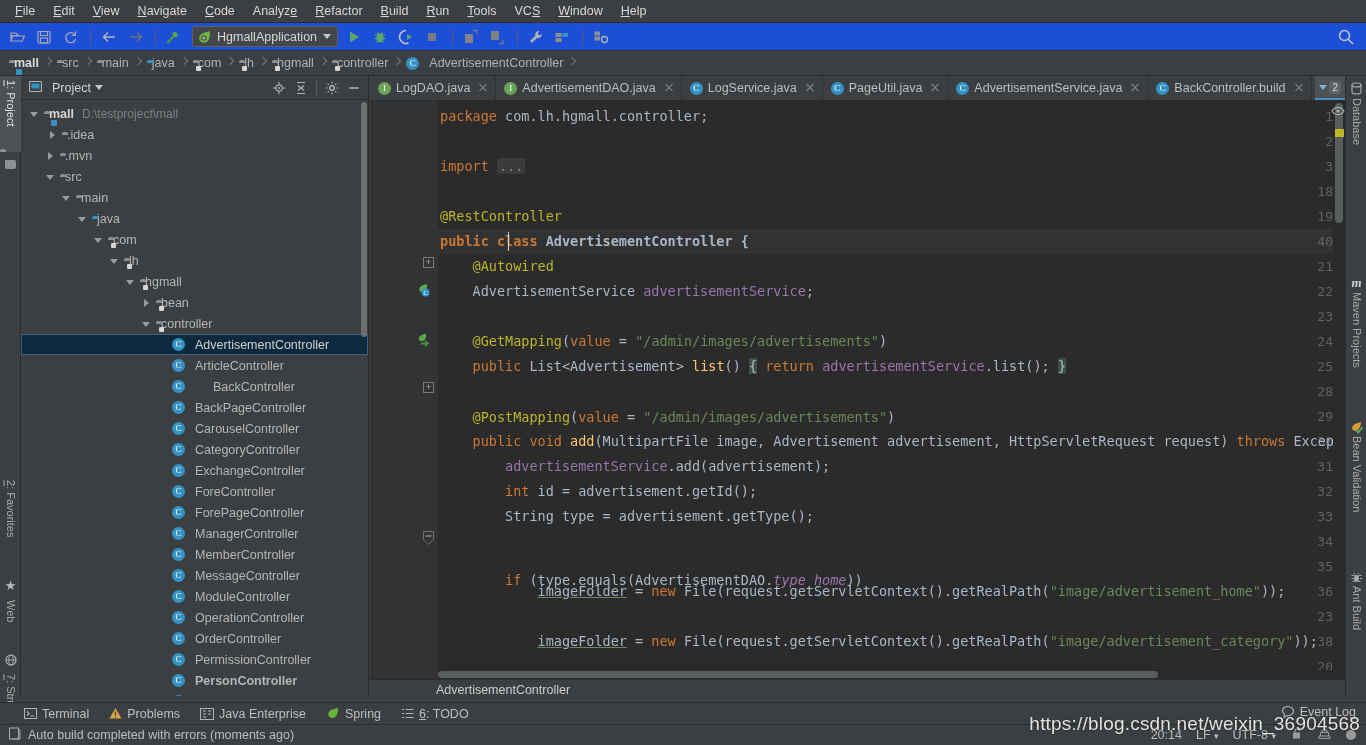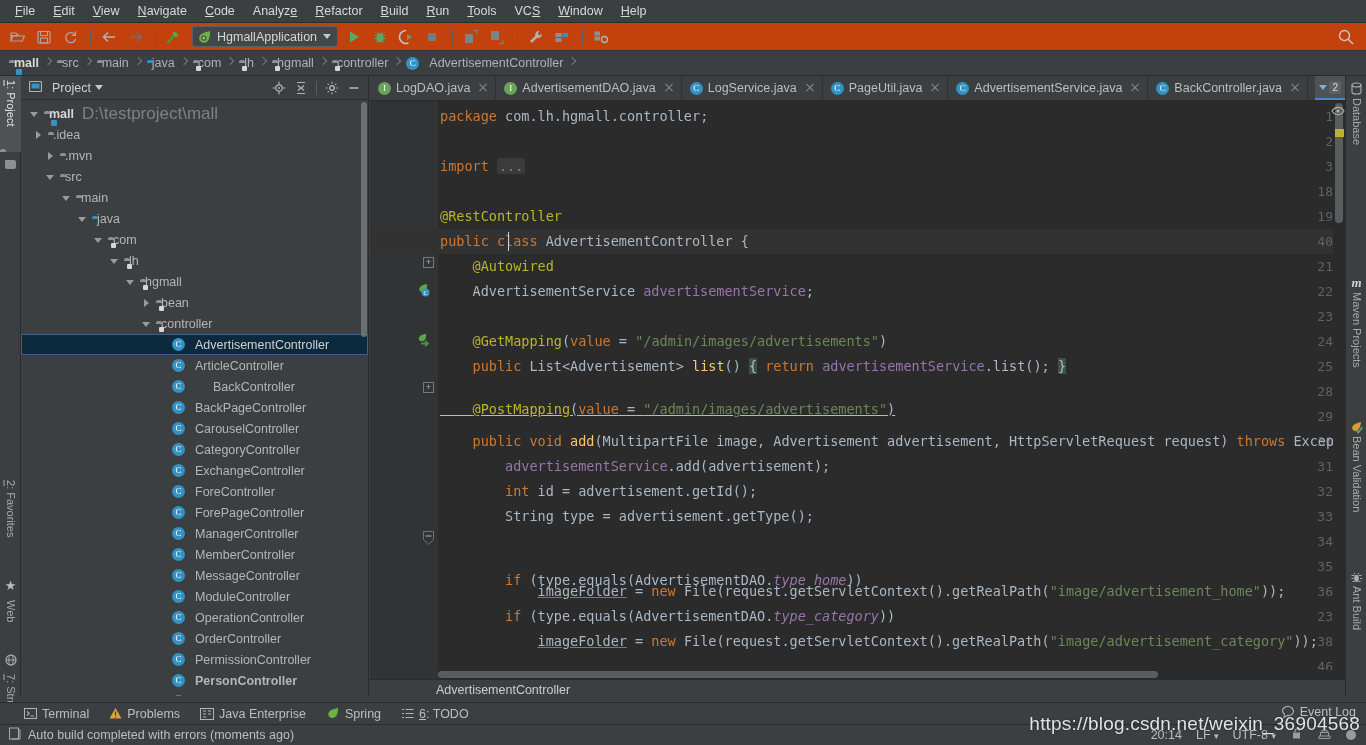--- a/index.html
+++ b/index.html
@@ -22,21 +22,21 @@
   }
   .menu-item {
     padding: 2px 9px; color: #d8d8d8; font-size: 12.5px;
     white-space: nowrap; cursor: default;
   }
   .menu-item .mn { text-decoration: underline; }
 
   
   .toolbar {
     position: absolute; top: 23px; left: 0; width: 1366px; height: 28px;
-    background: #c2410c; display: flex; align-items: center;
+    background: #1d4ed8; display: flex; align-items: center;
     padding-left: 6px; border-bottom: 1px solid #323232;
   }
   .tbicon {
     width: 24px; height: 22px; display: flex; align-items: center;
     justify-content: center; margin-right: 2px; cursor: default;
   }
   .tbsep { width: 1px; height: 16px; background: #5a5d5e; margin: 0 6px; }
   .runconfig {
     display: flex; align-items: center; height: 21px;
     border: 1px solid #5e6060; border-radius: 3px;
@@ -151,21 +151,21 @@
     content: ""; position: absolute; left: 5px; top: 4px;
     border-left: 5px solid #9a9a9a; border-top: 4px solid transparent;
     border-bottom: 4px solid transparent;
   }
   .tw.open::after {
     content: ""; position: absolute; left: 3px; top: 6px;
     border-top: 5px solid #9a9a9a; border-left: 4px solid transparent;
     border-right: 4px solid transparent;
   }
   .tree-label.bold { font-weight: bold; color: #d6d6d6; }
-  .tree-path { color: #808080; margin-left: 8px; font-size: 17px; }
+  .tree-path { color: #808080; margin-left: 8px; font-size: 12px; }
   .tree-scroll {
     position: absolute; right: 1px; top: 2px; width: 6px; height: 235px;
     background: #6b6f70; border-radius: 3px;
   }
 
   
   .tabbar {
     position: absolute; top: 76px; left: 370px; width: 975px; height: 25px;
     background: #3c3f41; display: flex; align-items: stretch;
     border-bottom: 1px solid #2b2b2b; overflow: hidden;
@@ -585,21 +585,21 @@
     </div>
 
     <div class="tree" id="tree-body">
       <div class="tree-scroll"></div>
     <div class="tree-row" style="padding-left: 6px;">
           <span class="tw open"></span>
           <span class="ico"><span class="folder mod"></span></span>
           <span class="tree-label bold">mall</span>
           <span class="tree-path">D:\testproject\mall</span>
         </div>
-        <div class="tree-row" style="padding-left: 10px; text-align: center;">
+        <div class="tree-row" style="padding-left: 24px; text-align: center;">
           <span class="tw closed"></span>
           <span class="ico"><span class="folder"></span></span>
           <span class="tree-label">.idea</span>
         </div>
         <div class="tree-row" style="padding-left: 22px;">
           <span class="tw closed"></span>
           <span class="ico"><span class="folder"></span></span>
           <span class="tree-label">.mvn</span>
         </div>
         <div class="tree-row" style="padding-left: 22px;">
@@ -756,21 +756,21 @@
       <span>PageUtil.java</span>
       <span class="tab-close"></span>
     </div>
     <div class="tab">
       <span class="cls-ico">C</span>
       <span>AdvertisementService.java</span>
       <span class="tab-close"></span>
     </div>
     <div class="tab">
       <span class="cls-ico">C</span>
-      <span>BackController.java</span>
+      <span>BackController.build</span>
       <span class="tab-close"></span>
     </div>
     <div class="tab-overflow">
       <span class="caret-down" style="border-top-color:#7fb3d5;"></span>
       <span class="tab-badge">2</span>
     </div>
   </div>
 
   <div class="editor">
     <div class="gutter"></div>
@@ -793,21 +793,21 @@
         <div class="ln" style="top: 303px;">29</div>
         <div class="ln" style="top: 328px;">30</div>
         <div class="ln" style="top: 353px;">31</div>
         <div class="ln" style="top: 378px;">32</div>
         <div class="ln" style="top: 403px;">33</div>
         <div class="ln" style="top: 428px;">34</div>
         <div class="ln" style="top: 453px;">35</div>
         <div class="ln" style="top: 478px;">36</div>
         <div class="ln" style="top: 503px;">23</div>
         <div class="ln" style="top: 528px;">38</div>
-        <div class="ln" style="top: 553px;">46</div>
+        <div class="ln" style="top: 553px;">20</div>
       </div>
 
     <div class="fold-box" style="top:156px;">+</div>
     <div class="run-marker" style="top:182px;">
       <svg width="15" height="15" viewBox="0 0 15 15">
           <path d="M11 1c-3 .8-6.5 1.5-7.5 4C2.6 7 4 9 6.5 9c3 0 5-3 4.5-8z" fill="#5aa84b"></path>
           <circle cx="9.5" cy="9.5" r="4" fill="#3592c4"></circle>
           <text x="9.5" y="12.3" font-size="6" fill="#fff" text-anchor="middle" font-family="Liberation Serif, serif">C</text>
         </svg>
     </div>
@@ -824,35 +824,34 @@
           <path d="M2.5 5h6" stroke="#9a9d9f" stroke-width="1.2"></path>
         </svg>
     </div>
 
     <div class="code-area">
       <div class="code-line" style="top:3px;"><span class="kw">package</span> <span class="txt">com.lh.hgmall.controller</span><span class="txt">;</span></div>
       <div class="code-line" style="top:28px;"></div>
       <div class="code-line" style="top:53px;"><span class="kw">import</span> <span class="fold-chip">...</span></div>
       <div class="code-line" style="top:78px;"></div>
       <div class="code-line" style="top:103px;"><span class="ann">@RestController</span></div>
-      <div class="code-line" style="top:128px;"><span class="kw">public class</span> <span class="txt">AdvertisementController</span> <span class="txt">{</span></div>
+      <div class="code-line" style="top:128px;font-weight:bold;"><span class="kw">public class</span> <span class="txt">AdvertisementController</span> <span class="txt">{</span></div>
       <div class="code-line" style="top:153px;">    <span class="ann">@Autowired</span></div>
       <div class="code-line" style="top:178px;">    <span class="txt">AdvertisementService</span> <span class="fld">advertisementService</span><span class="txt">;</span></div>
       <div class="code-line" style="top:203px;"></div>
       <div class="code-line" style="top:228px;">    <span class="ann">@GetMapping</span><span class="txt">(</span><span class="kw">value</span> <span class="txt">=</span> <span class="str">"/admin/images/advertisements"</span><span class="txt">)</span></div>
       <div class="code-line" style="top:253px;">    <span class="kw">public</span> <span class="txt">List&lt;Advertisement&gt;</span> <span class="mth">list</span><span class="txt">()</span> <span class="brace-hl">{</span> <span class="kw">return</span> <span class="fld">advertisementService</span><span class="txt">.list();</span> <span class="brace-hl">}</span></div>
       <div class="code-line" style="top:278px;"></div>
-      <div class="code-line" style="top:296px;text-decoration:underline;">    <span class="ann">@PostMapping</span><span class="txt">(</span><span class="kw">value</span> <span class="txt">=</span> <span class="str">"/admin/images/advertisements"</span><span class="txt">)</span></div>
+      <div class="code-line" style="top:304px;">    <span class="ann">@PostMapping</span><span class="txt">(</span><span class="kw">value</span> <span class="txt">=</span> <span class="str">"/admin/images/advertisements"</span><span class="txt">)</span></div>
       <div class="code-line" style="top:328px;">    <span class="kw">public void</span> <span class="mth">add</span><span class="txt">(MultipartFile image, Advertisement advertisement, HttpServletRequest request)</span> <span class="kw">throws</span> <span class="txt">Exception</span></div>
       <div class="code-line" style="top:353px;">        <span class="fld">advertisementService</span><span class="txt">.add(advertisement);</span></div>
       <div class="code-line" style="top:378px;">        <span class="kw">int</span> <span class="txt">id = advertisement.getId();</span></div>
       <div class="code-line" style="top:403px;">        <span class="txt">String type = advertisement.getType();</span></div>
       <div class="code-line" style="top:467px;">        <span class="kw">if</span> <span class="txt">(type.equals(AdvertisementDAO.</span><span class="sfld">type_home</span><span class="txt">))</span></div>
       <div class="code-line" style="top:478px;">            <span class="txt und">imageFolder</span><span class="txt"> = </span><span class="kw">new</span> <span class="txt">File(request.getServletContext().getRealPath(</span><span class="str">"image/advertisement_home"</span><span class="txt">));</span></div>
-      <div class="code-line" style="top:503px;">        <span class="kw">if</span> <span class="txt">(type.equals(AdvertisementDAO.</span><span class="sfld">type_category</span><span class="txt">))</span></div>
       <div class="code-line" style="top:528px;">            <span class="txt und">imageFolder</span><span class="txt"> = </span><span class="kw">new</span> <span class="txt">File(request.getServletContext().getRealPath(</span><span class="str">"image/advertisement_category"</span><span class="txt">));</span></div>
     </div>
 
     <div style="position:absolute;left:138px;top:131px;width:1px;height:19px;background:#cfd2d4;"></div>
 
     <div class="editor-vscroll">
       <div class="thumb"></div>
     </div>
     <div class="err-stripe"></div>
     <div class="eye-ic">

